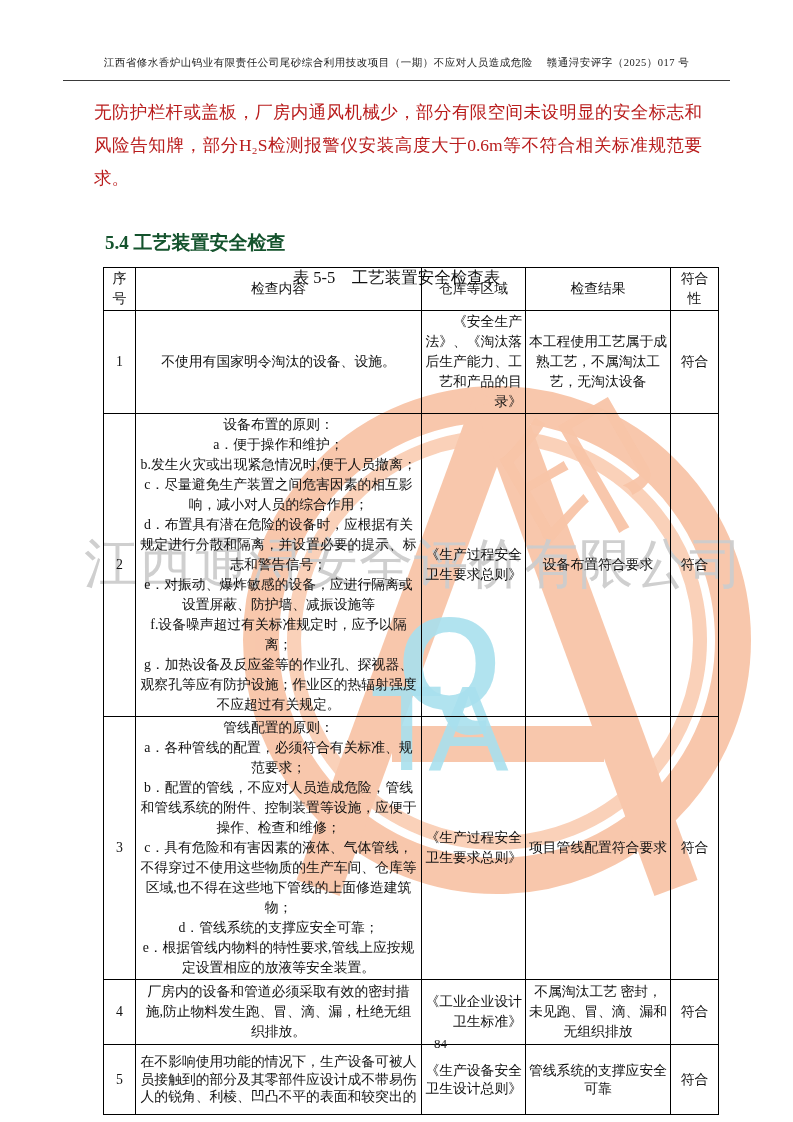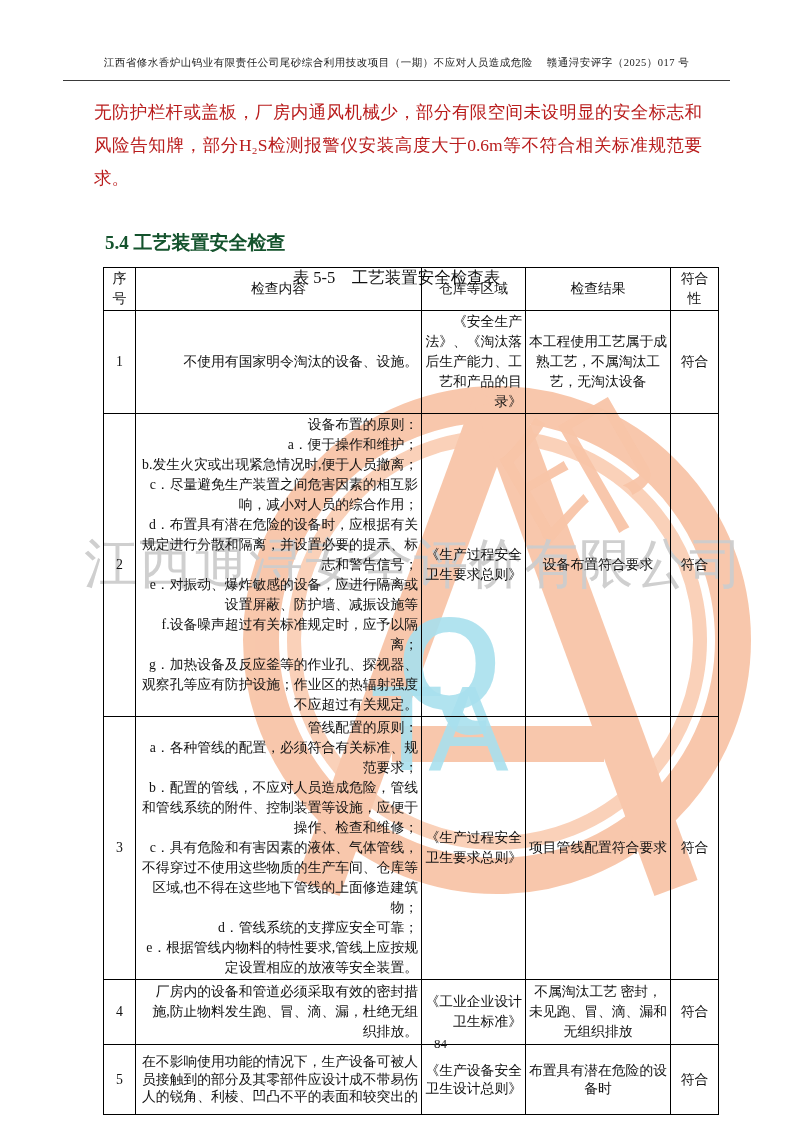--- a/index.html
+++ b/index.html
@@ -65,21 +65,21 @@
     background:transparent;
   }
   table.check th,table.check td{
     border:1px solid #000;
     padding:1px 3px;
     vertical-align:middle;
     overflow:hidden;
   }
   table.check th{font-weight:normal;text-align:center;height:20px;}
   td.c-no{text-align:center;}
-  td.c-content{text-align:right;}
+  td.c-content{text-align:center;}
   td.c-standard{text-align:right;}
   td.c-result{text-align:center;}
   td.c-conf{text-align:center;margin-top:40px;}
   .pre{white-space:pre-line;}
   tr.r1{height:80px;}
   tr.r2{height:285px;}
   tr.r3{height:245px;}
   tr.r4{height:65px;}
   tr.r5{height:70px;line-height:17.4px;}
   .page-number{
@@ -176,21 +176,21 @@
           <td class="c-no">4</td>
           <td class="c-content pre">厂房内的设备和管道必须采取有效的密封措施,防止物料发生跑、冒、滴、漏，杜绝无组织排放。</td>
           <td class="c-standard">《工业企业设计卫生标准》</td>
           <td class="c-result">不属淘汰工艺 密封，未见跑、冒、滴、漏和无组织排放</td>
           <td class="c-conf">符合</td>
         </tr>
         <tr class="r5">
           <td class="c-no">5</td>
           <td class="c-content pre">在不影响使用功能的情况下，生产设备可被人员接触到的部分及其零部件应设计成不带易伤人的锐角、利棱、凹凸不平的表面和较突出的</td>
           <td class="c-standard">《生产设备安全卫生设计总则》</td>
-          <td class="c-result">布置具有潜在危险的设备时</td>
+          <td class="c-result">管线系统的支撑应安全可靠</td>
           <td class="c-conf">符合</td>
         </tr>
       </tbody>
     </table>
 
     <div class="page-number">84</div>
   </div>
 </div>
 
 </body></html>

